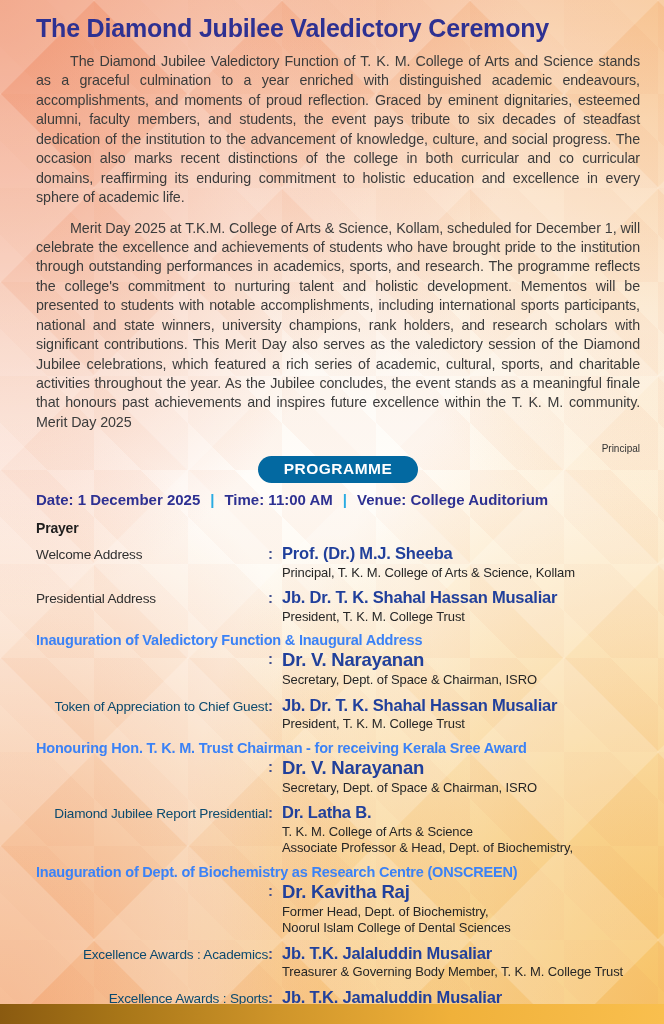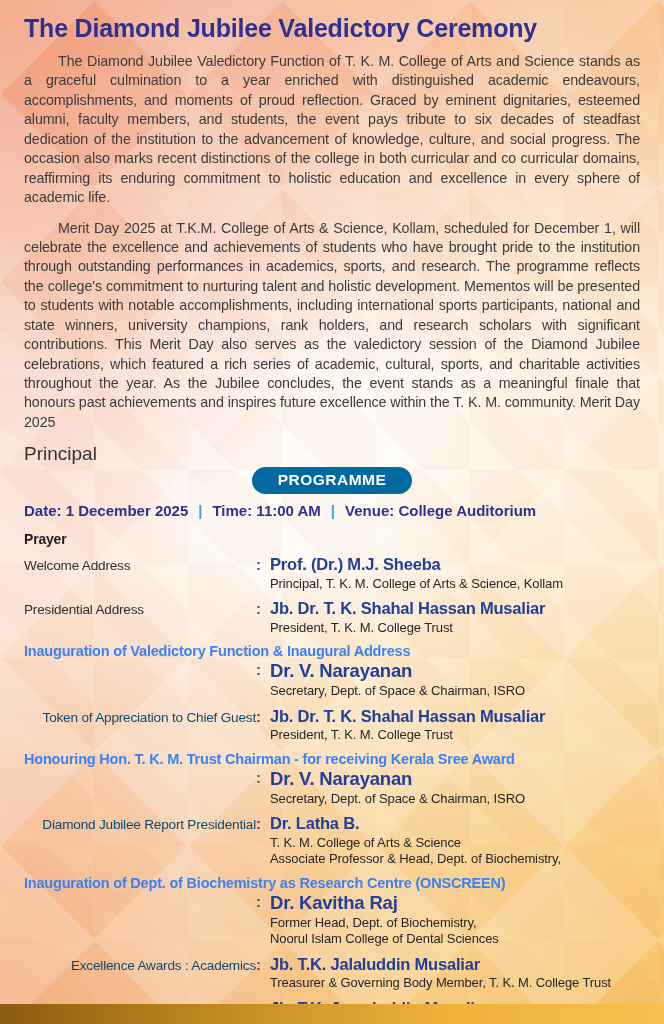--- a/index.html
+++ b/index.html
@@ -28,30 +28,31 @@
     background-size:188px 188px, 188px 188px, 94px 94px;
   }
   .gold-bar{
     position:absolute;left:0;right:0;bottom:0;height:20px;z-index:3;
     background:linear-gradient(90deg,#8a5a10 0%,#a87618 18%,#cf952a 42%,#f0b13a 68%,#f9bf4e 100%);
   }
   .page{
     position:absolute;inset:0;z-index:2;
     padding:14px 24px 0 24px;box-sizing:border-box;
     color:#3a3a3a;
+    margin-left:12px;
   }
   .title{
     font-size:25px;font-weight:bold;color:#2e3192;
     letter-spacing:-0.2px;margin:0 0 9px 0;
   }
   .para{
     font-size:14.3px;line-height:1.36;text-align:justify;
     color:#3c3c3c;margin:0 0 11px 0;text-indent:34px;letter-spacing:-0.1px;
   }
-  .principal-line{font-size:19px;color:#333;margin:0 0 2px 0;}
+  .principal-line{text-align:right;font-size:10px;color:#333;margin:0 0 2px 0;}
   .pill-row{text-align:center;margin:2px 0 8px 0;}
   .pill{
     display:inline-block;background:#0369a1;color:#fff;font-weight:bold;
     font-size:15.5px;letter-spacing:0.5px;padding:4px 26px 5px 26px;border-radius:15px;
   }
   .date-line{font-size:15px;font-weight:bold;color:#2e3192;margin:0 0 9px 0;}
   .date-sep{color:#29abe2;margin:0 10px;font-weight:bold;}
   .prog-row{margin-bottom:8px;}
   .prog-heading{
     font-size:14.5px;font-weight:bold;color:#3b82f6;margin:0 0 1px 0;letter-spacing:-0.2px;

